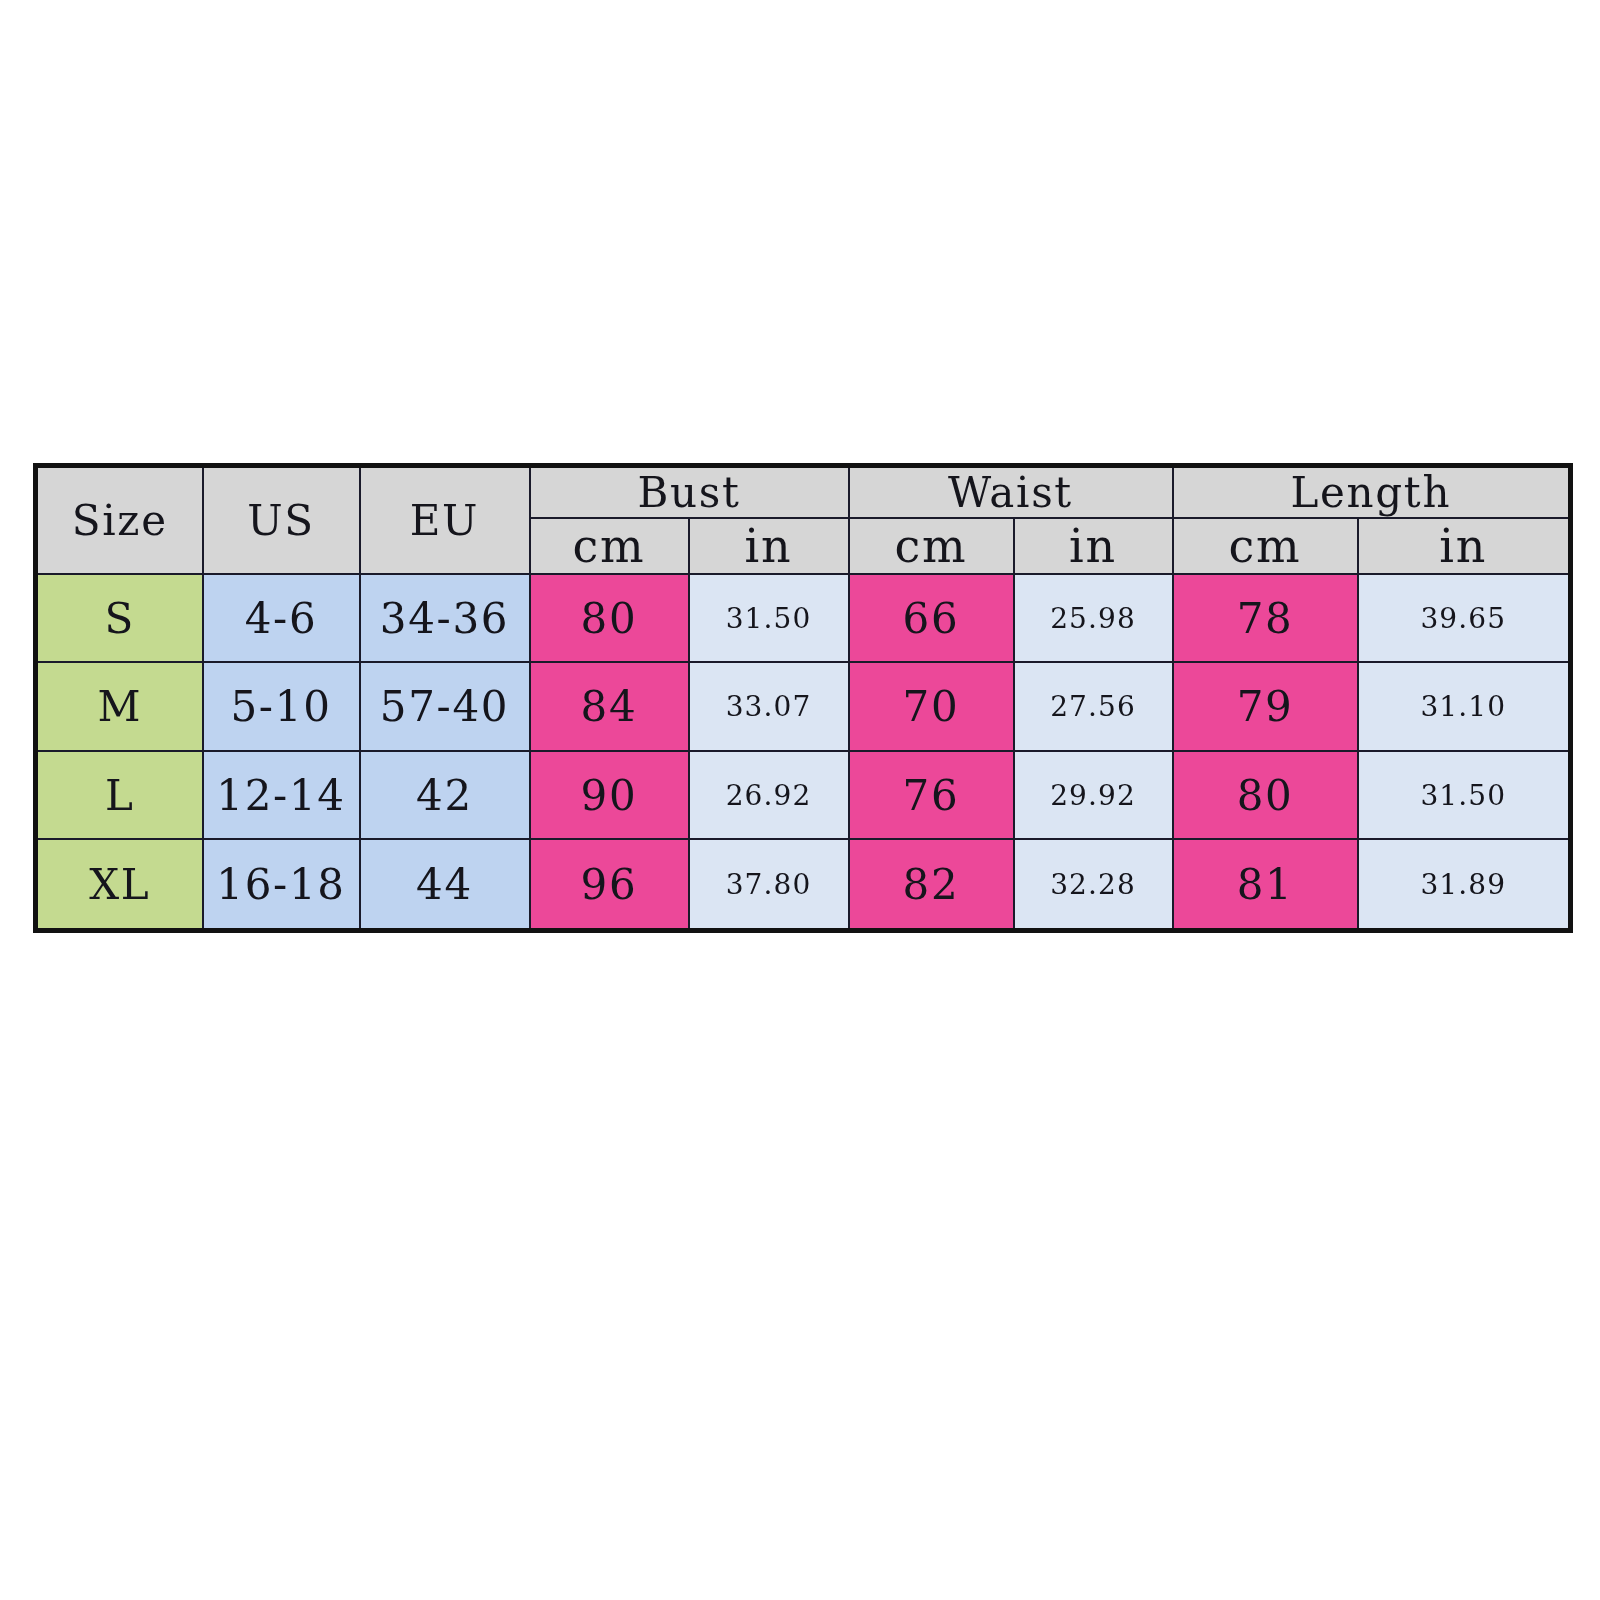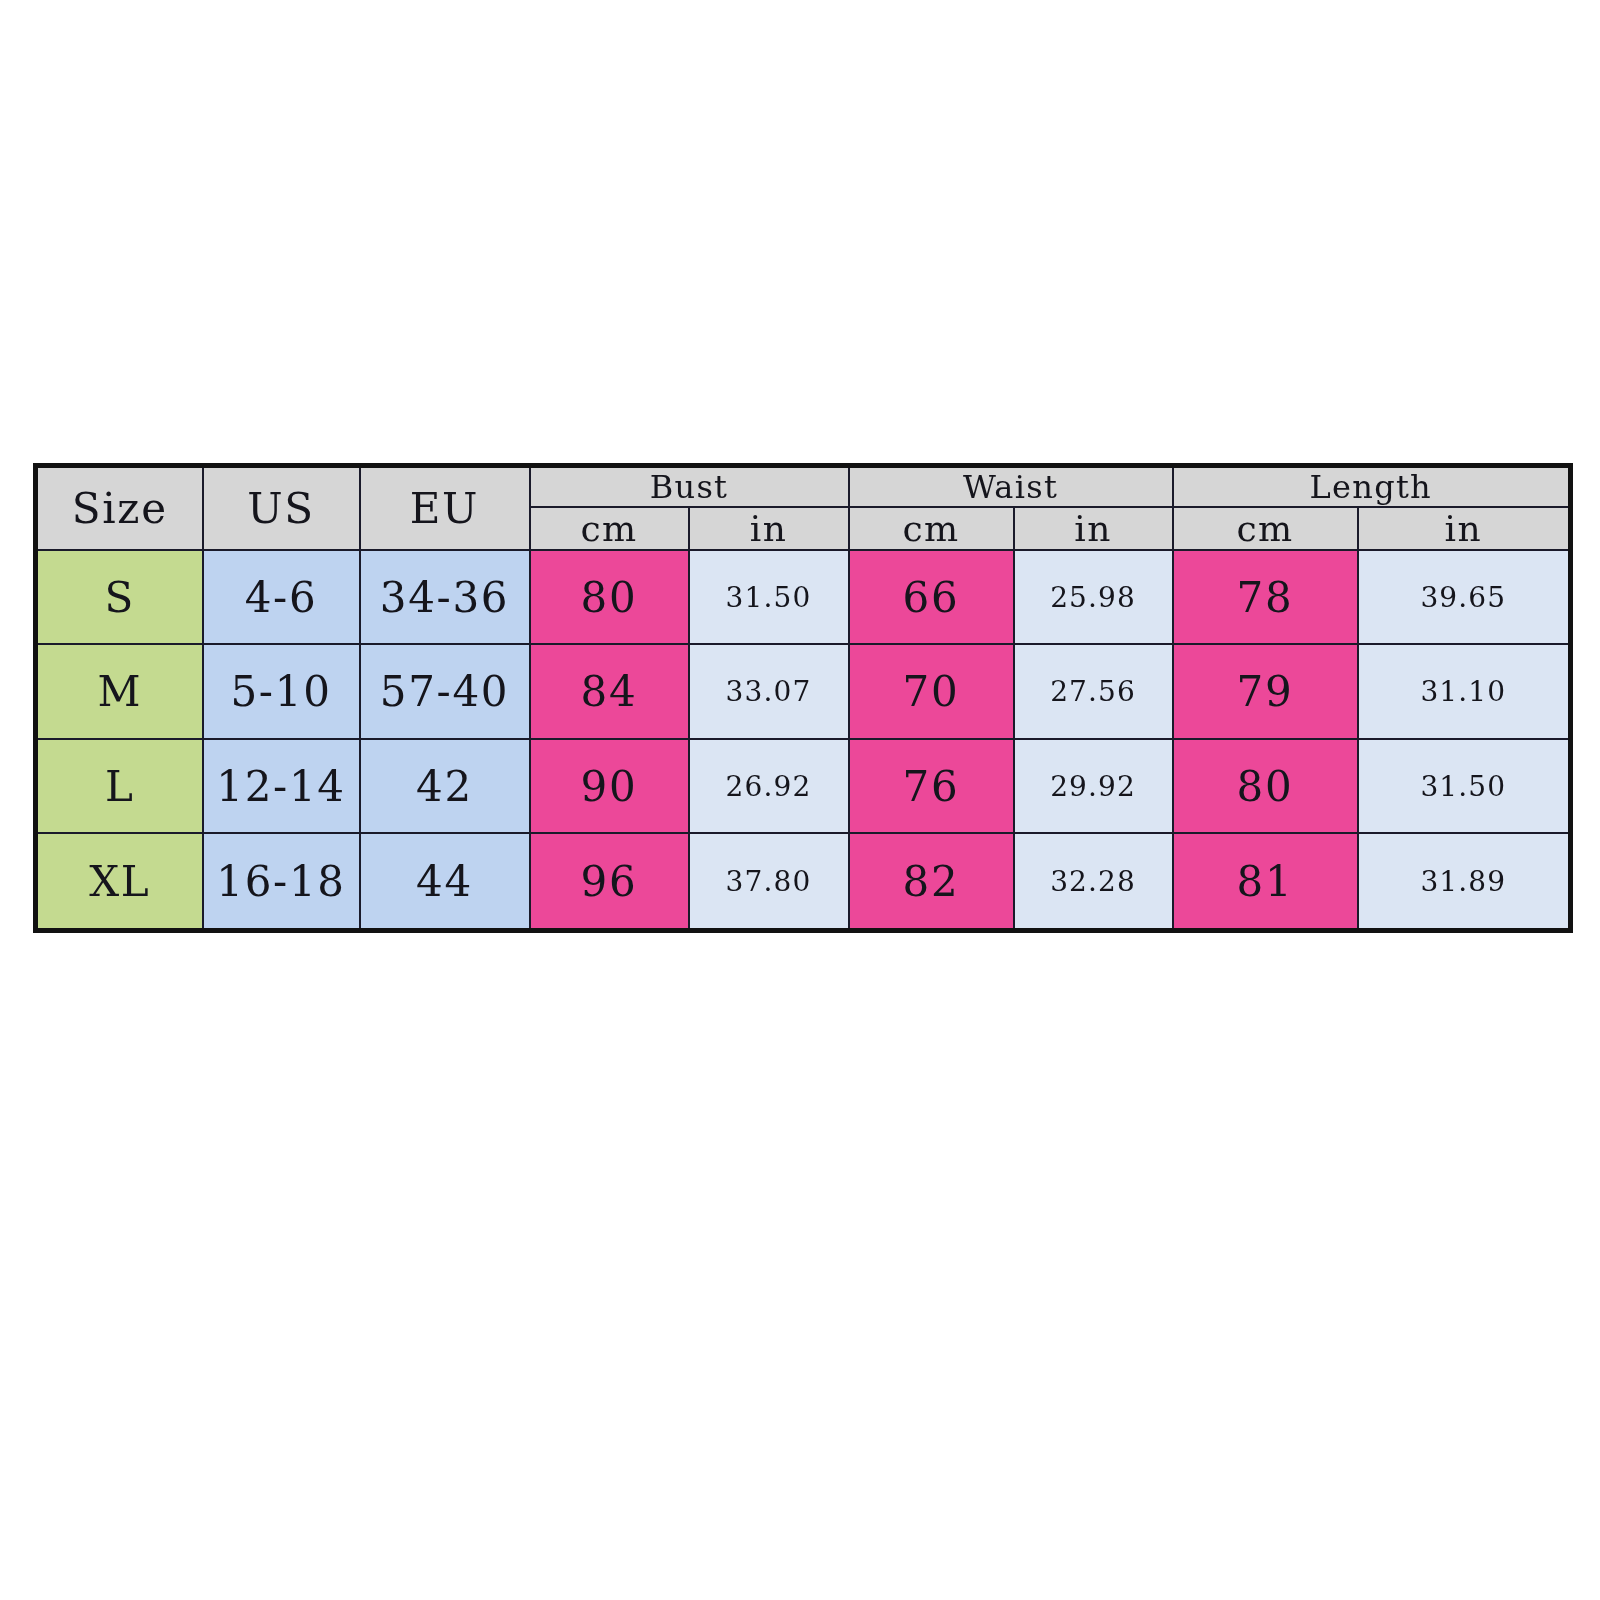--- a/index.html
+++ b/index.html
@@ -51,25 +51,25 @@
     letter-spacing: 0.04em;
   }
 
   
   th.hdr {
     background: #d6d6d6;
     font-size: 42px;
   }
   th.hdr-span {
     background: #d6d6d6;
-    font-size: 32px;
+    font-size: 42px;
   }
   th.hdr-unit {
     background: #d6d6d6;
-    font-size: 36px;
+    font-size: 46px;
   }
 
   
   td.c-size {
     background: #c4da90;
     font-size: 42px;
   }
   td.c-usd {
     background: #bed3f0;
     font-size: 42px;

